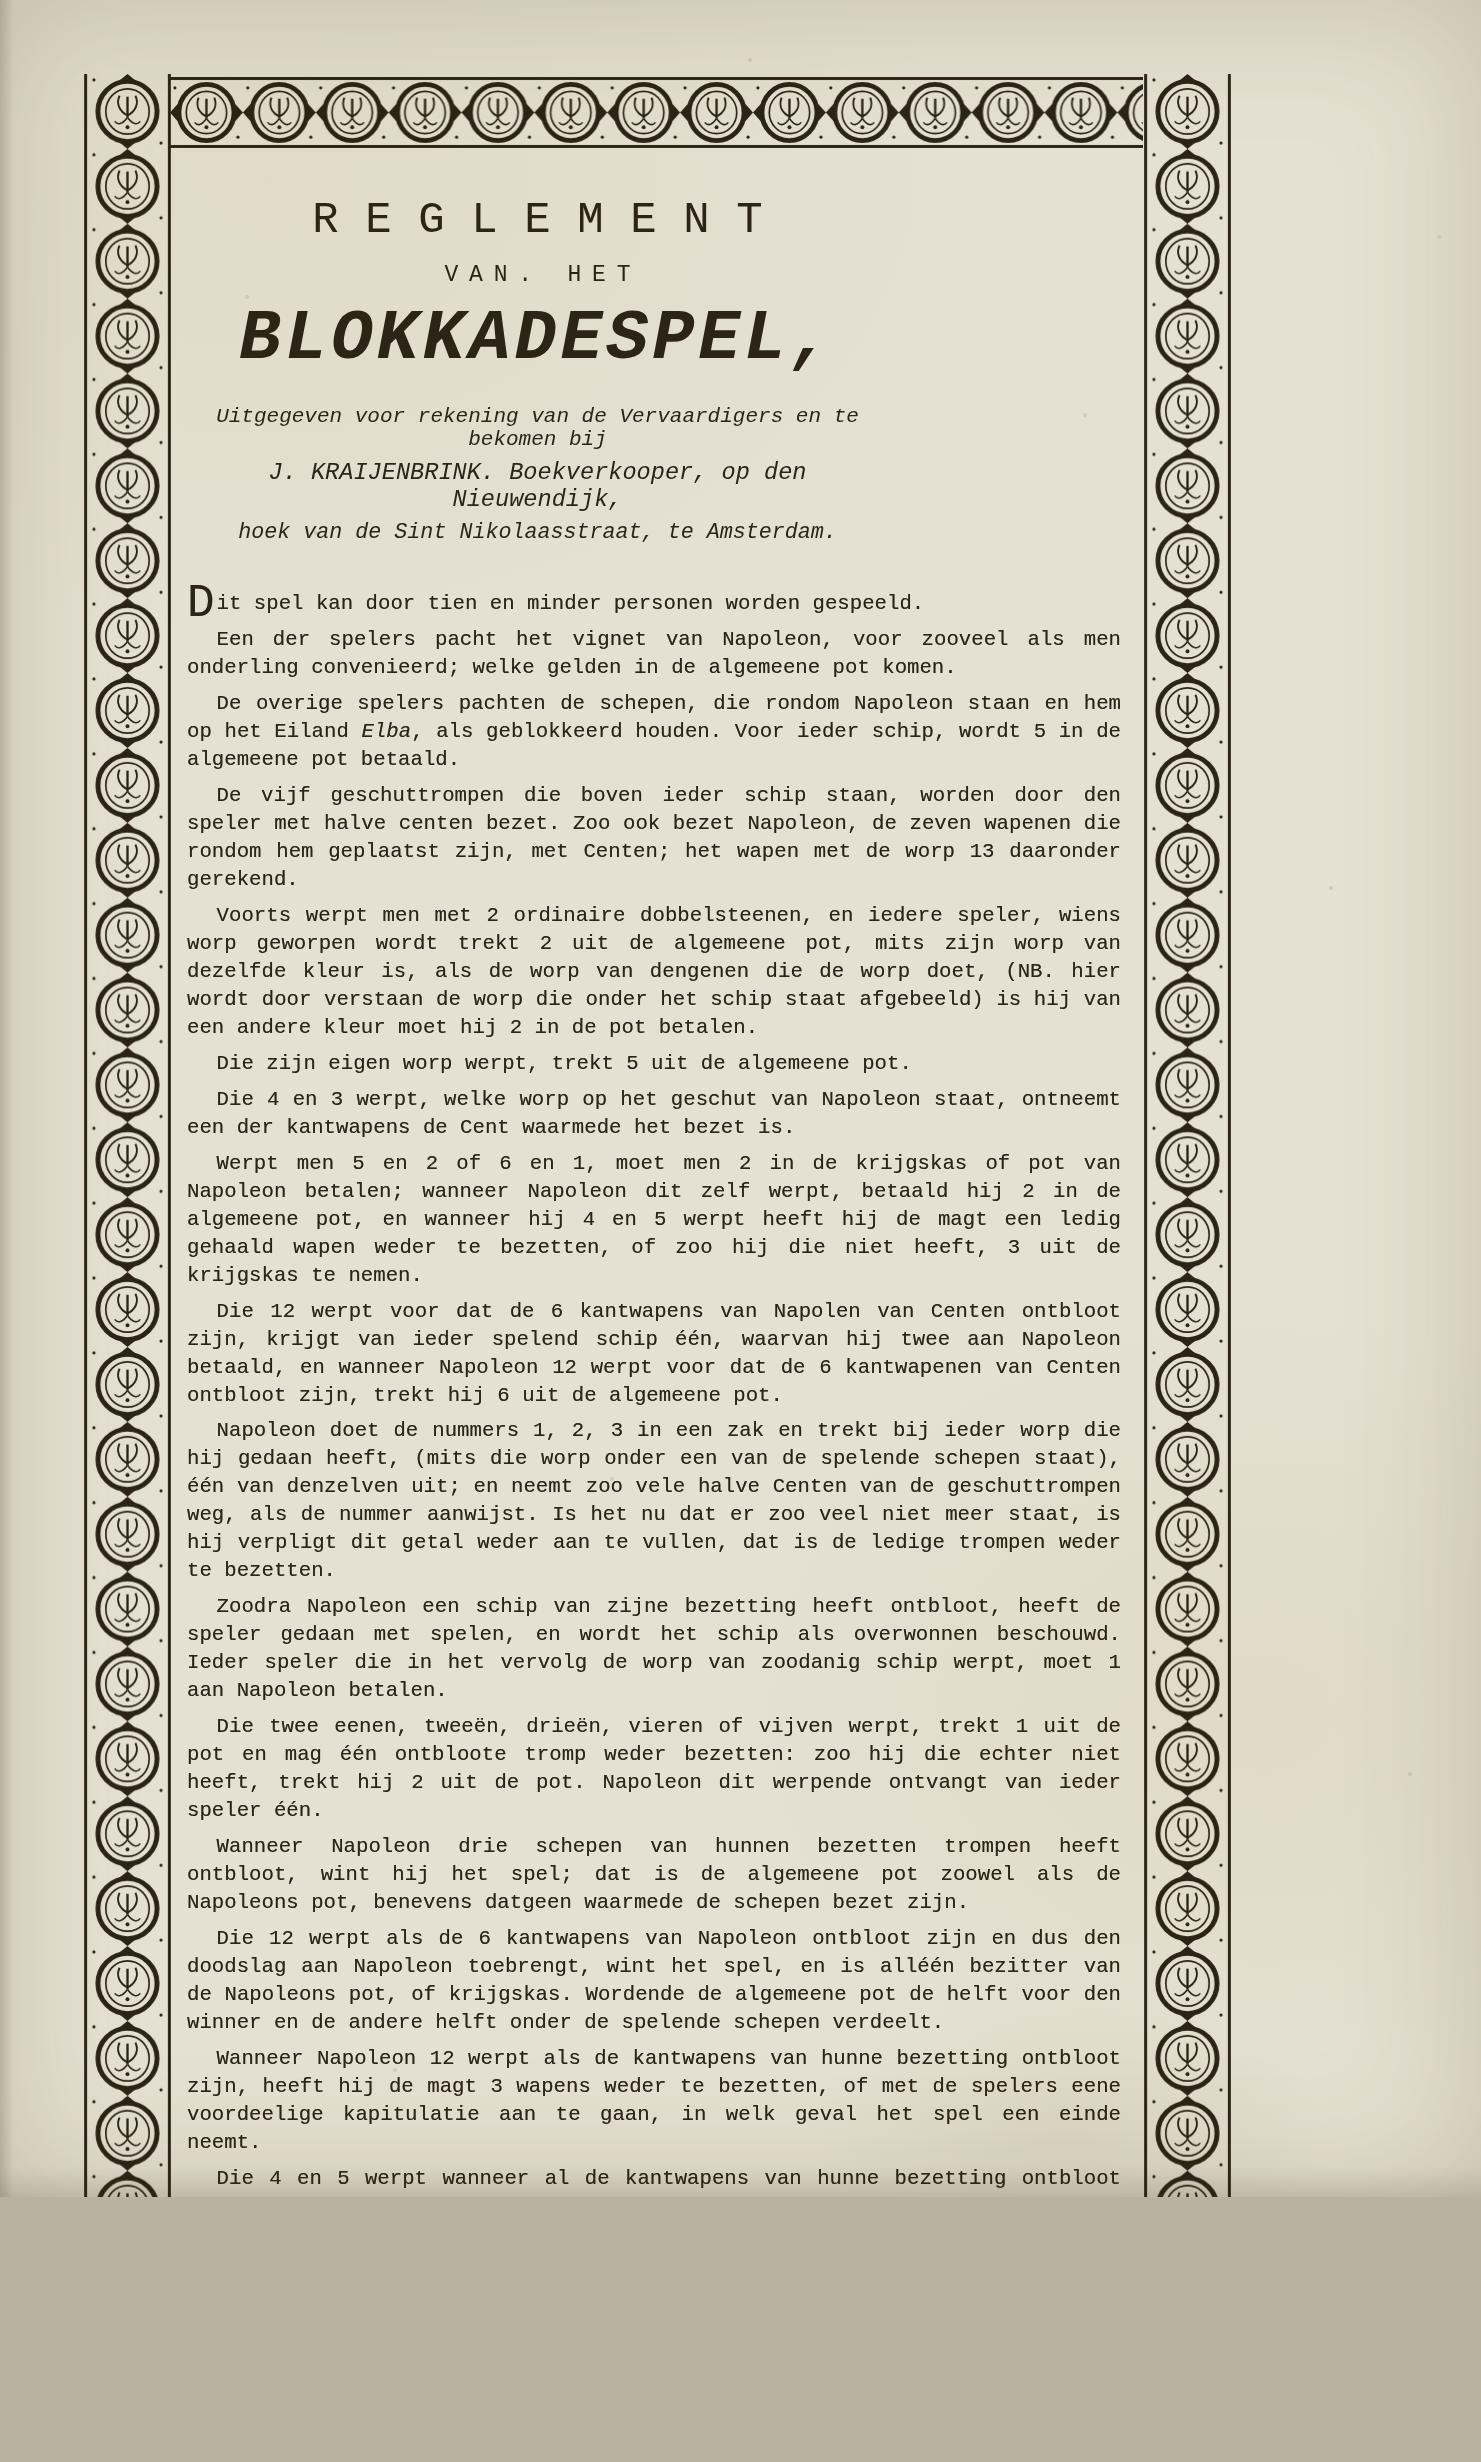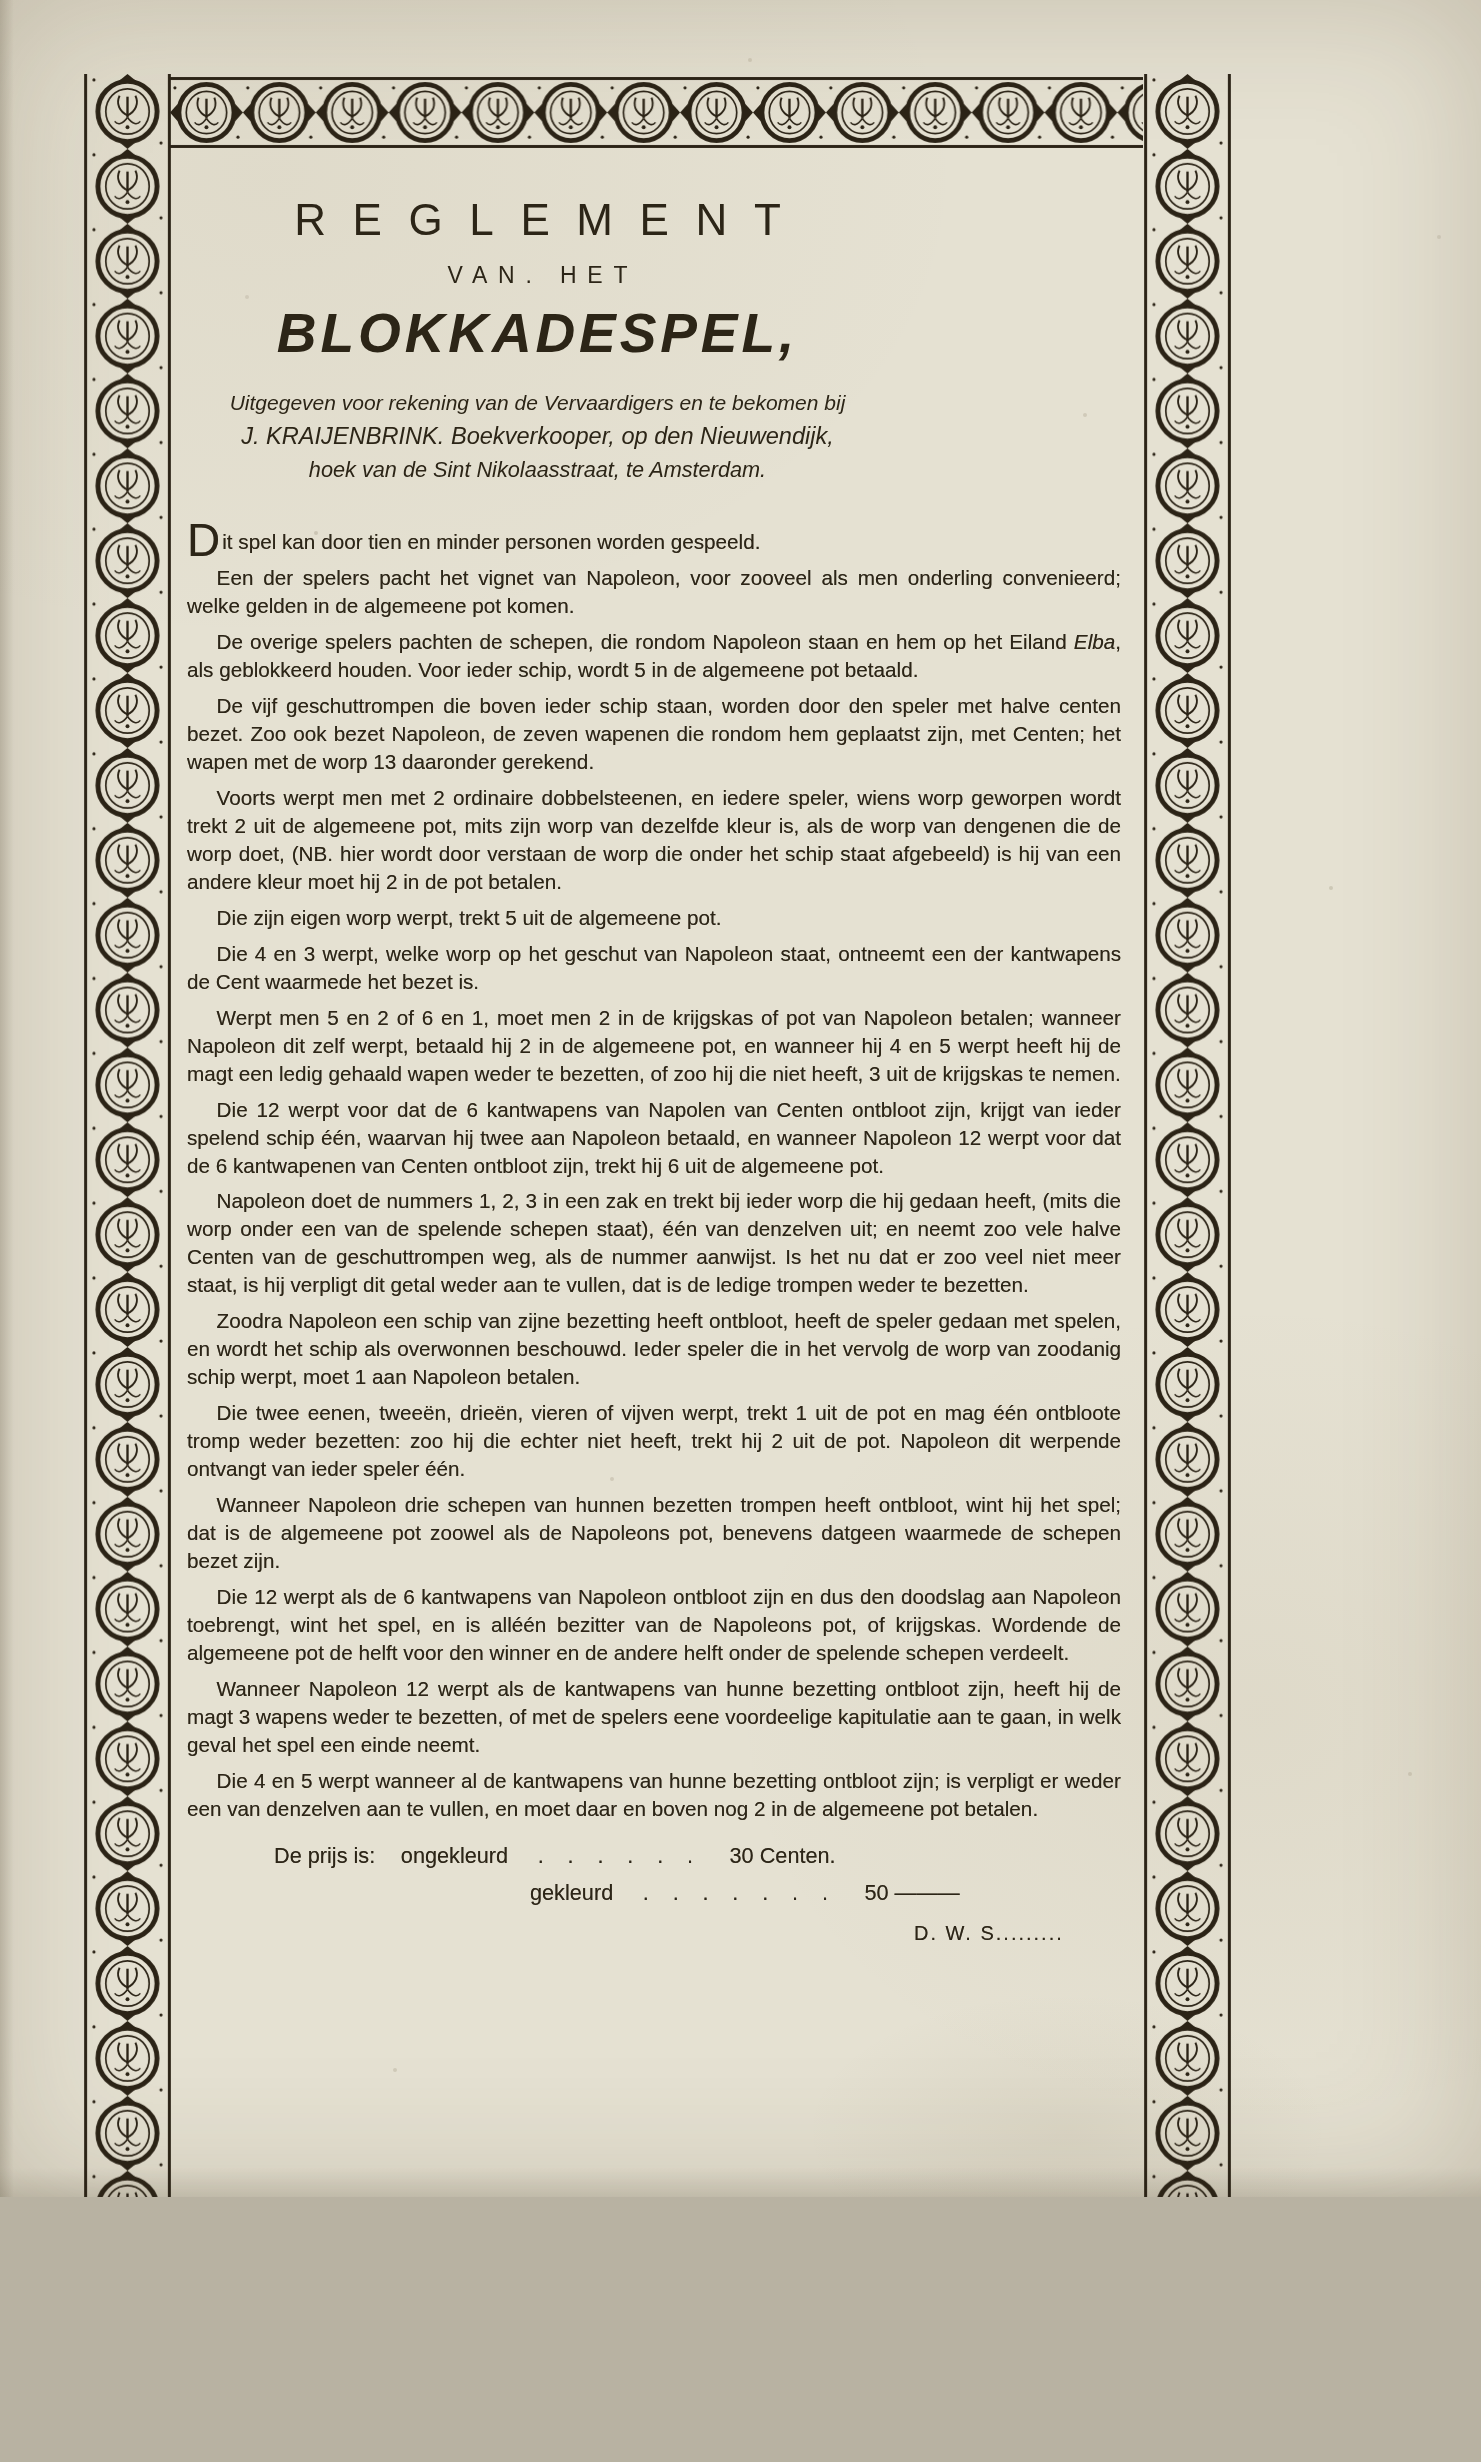--- a/index.html
+++ b/index.html
@@ -1,18 +1,18 @@
 <!DOCTYPE html>
 <html><head>
 <meta charset="utf-8">
 <style>
   html,body { margin:0; padding:0; background:#b8b2a2; }
   .page {
     position:relative; width:1482px; height:2197px; overflow:hidden;
-    font-family:Liberation Sans, sans-serif; color:#2c2517;
+    font-family:Liberation Mono, monospace; color:#2c2517;
     background:
       linear-gradient(90deg, rgba(70,60,40,.20), rgba(70,60,40,0) 13.8px),
       linear-gradient(0deg, rgba(70,60,40,.14), rgba(70,60,40,0) 29.6px),
       radial-gradient(1182px 788px at 18% 8%, rgba(120,100,60,.05), rgba(120,100,60,0) 60%),
       radial-gradient(887px 690px at 85% 78%, rgba(120,100,60,.06), rgba(120,100,60,0) 60%),
       radial-gradient(374px 197px at 72% 97%, rgba(110,95,60,.08), rgba(110,95,60,0) 70%),
       #e5e1d2;
     box-shadow: inset 0 0 138px rgba(80,65,35,.22);
   }
   .specks { position:absolute; left:0; top:0; width:2px; height:2px; border-radius:50%;
@@ -22,21 +22,21 @@
       1409px 1773px 0 1px rgba(90,75,50,.14), 246px 296px 0 1px rgba(90,75,50,.12),
       749px 59px 0 1px rgba(90,75,50,.14), 1438px 236px 0 1px rgba(90,75,50,.13); }
 
   .band { position:absolute; }
 
   .content { position:absolute; left:187px; top:165px; width:934px; }
 
   .title-block { width:701px; text-align:center; }
   .t1 { margin-top:29.6px; font-size:44px; letter-spacing:26.6px; padding-left:26.6px; }
   .t2 { margin-top:17.7px; font-size:23px; letter-spacing:10.8px; padding-left:10.8px; }
-  .t3 { margin-top:11.8px; font-size:55px; font-style:italic; font-weight:700; letter-spacing:3.9px; white-space:nowrap; }
+  .t3 { margin-top:11.8px; font-size:70px; font-style:italic; font-weight:700; letter-spacing:3.9px; white-space:nowrap; }
   .imprint { font-style:italic; }
   .i1 { margin-top:25.6px; font-size:21px; }
   .i2 { margin-top:7.9px; font-size:23.6px; }
   .i3 { margin-top:7.9px; font-size:21.7px; }
 
   .body-text { margin-top:45px; text-align:justify; font-size:20.7px; line-height:28px;
     text-shadow:0 0 0.6px rgba(44,37,23,.55); }
   .body-text p { margin:7.9px 0 0; text-indent:29.6px; }
   .body-text p.first { text-indent:0; margin-top:0; }
   .initial { font-size:46px; line-height:0; vertical-align:-6.9px; margin-right:2px; }

